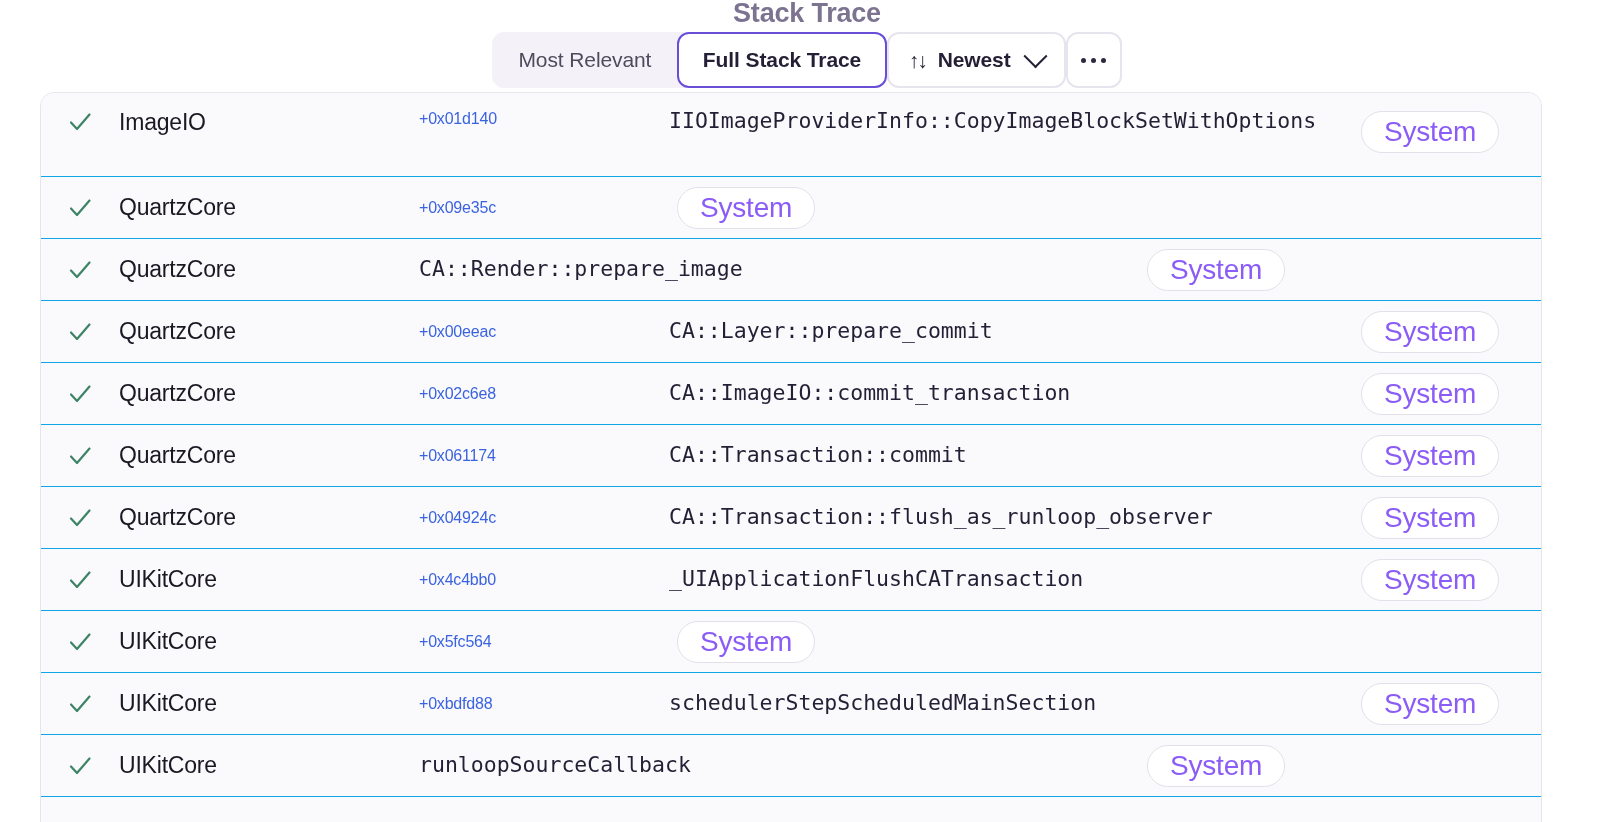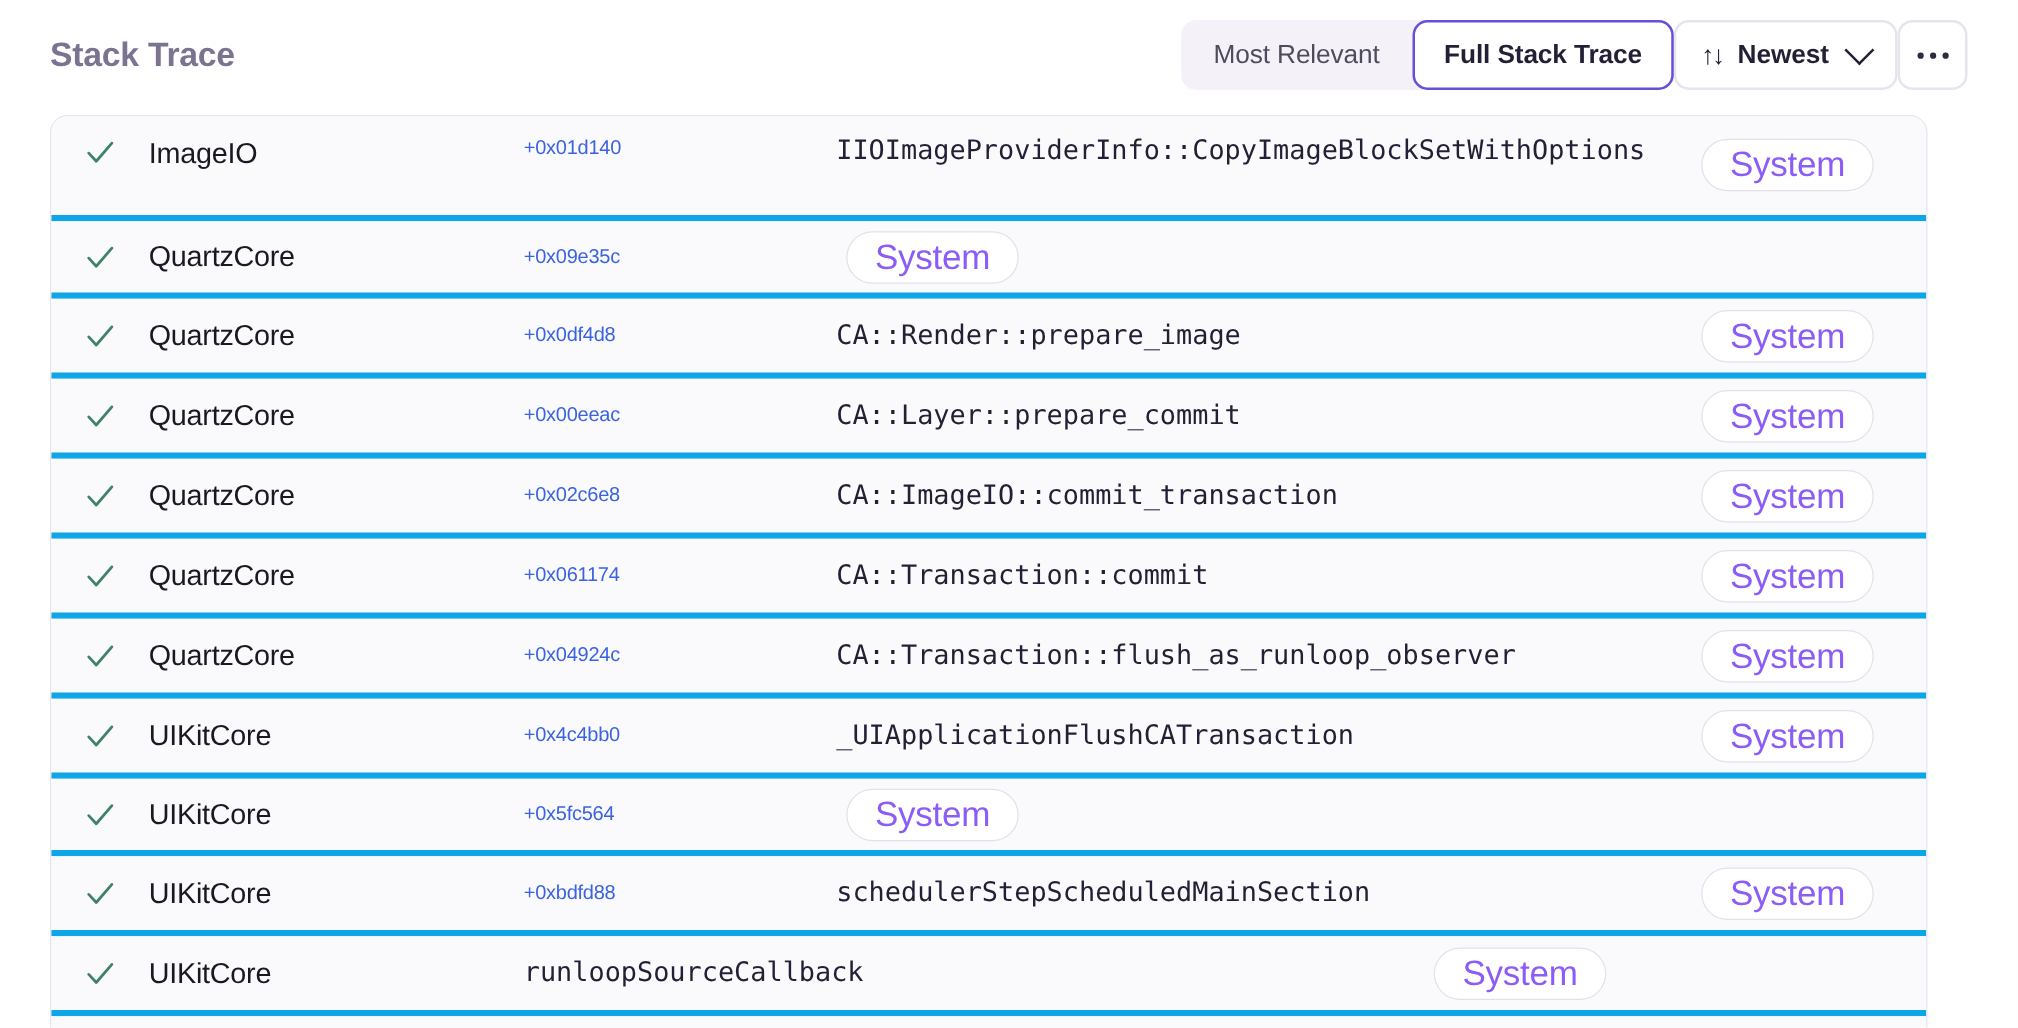--- a/index.html
+++ b/index.html
@@ -28,20 +28,21 @@
     position: absolute;
     left: 0;
     top: 0;
     width: 1614px;
     height: 88px;
     display: flex;
     align-items: center;
     justify-content: space-between;
     padding: 0 40px 0 40px;
     box-sizing: border-box;
+    flex-direction: column;
   }
 
   .panel-title {
     font-size: 27px;
     font-weight: 700;
     color: #7c7391;
     letter-spacing: -0.2px;
     line-height: 1;
     white-space: nowrap;
   }
@@ -154,21 +155,21 @@
     background: #fafafc;
     border: 1px solid #e6e4ec;
     border-radius: 14px;
     box-sizing: border-box;
     overflow: hidden;
   }
 
   .frame-row {
     display: flex;
     align-items: flex-start;
-    border-bottom: 5px solid #0ea5e9;
+    border-bottom: 1px solid #0ea5e9;
     background: #fafafc;
     min-height: 62px;
     box-sizing: border-box;
     padding: 0;
     cursor: pointer;
   }
   .frame-row:last-child { border-bottom: none; }
 
   .cell-check {
     flex: 0 0 78px;
@@ -327,21 +328,20 @@
       </div>
       <div class="frame-row">
         <div class="cell-check">
           <span class="check-wrap">
             <svg width="28" height="28" viewBox="0 0 28 28" fill="none">
               <path d="M5 14.5 L11 21 L23.5 6.5" stroke="#3d8366" stroke-width="2.2" stroke-linecap="round" stroke-linejoin="round"></path>
             </svg>
           </span>
         </div>
         <div class="cell-module">QuartzCore</div>
-        <div class="cell-offset">+0x0df4d8</div>
         <div class="cell-symbol">
           <span class="sym-inner">CA::Render::prepare_image</span>
         </div>
         <div class="cell-badge">
           <span class="badge">System</span>
         </div>
       </div>
       <div class="frame-row">
         <div class="cell-check">
           <span class="check-wrap">

